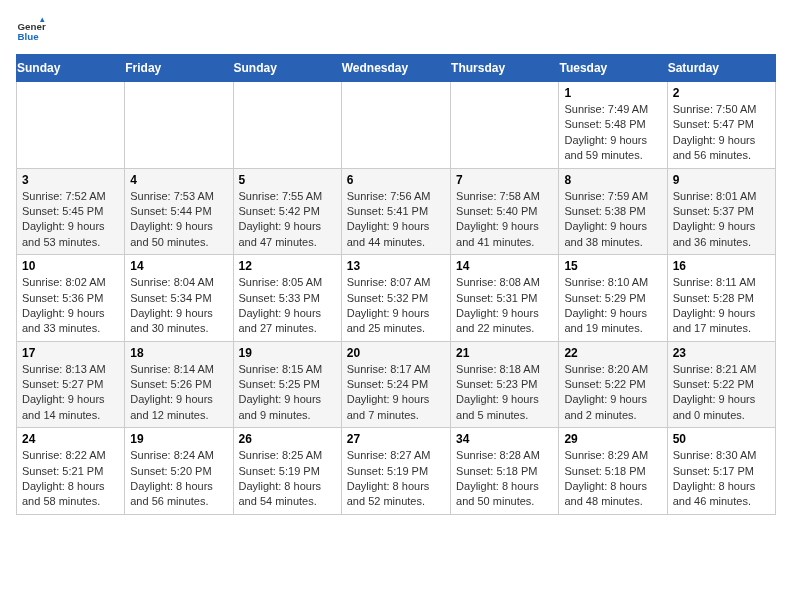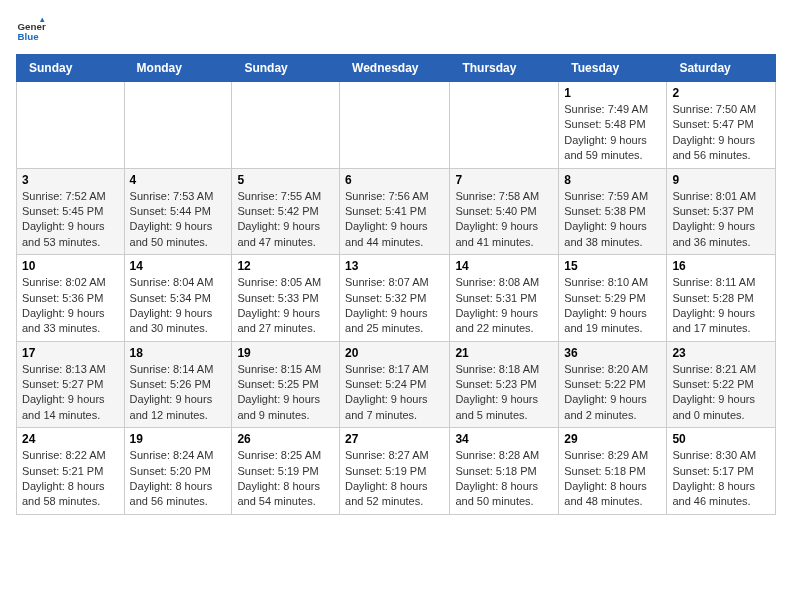--- a/index.html
+++ b/index.html
@@ -47,21 +47,21 @@
       color: #555;
     }
     table {
       width: 100%;
       border-collapse: collapse;
       font-size: 11px;
     }
     thead tr th {
       background-color: #2962b5;
       color: #fff;
-      padding: 6px 12px;
+      padding: 6px 0;
       text-align: left;
       font-size: 12px;
       font-weight: bold;
       border: 1px solid #2962b5;
       margin-top: 36px;
     }
     tbody tr td {
       border: 1px solid #ccc;
       vertical-align: top;
       padding: 4px 5px;
@@ -107,21 +107,21 @@
   <div class="title-block">
     <div class="month-title"></div>
     <div class="location"></div>
   </div>
 </div>
 
 <table>
   <thead>
     <tr>
     <th>Sunday</th>
-        <th>Monday</th>
+        <th>Friday</th>
         <th>Sunday</th>
         <th>Wednesday</th>
         <th>Thursday</th>
         <th>Tuesday</th>
         <th>Saturday</th>
       </tr>
   </thead>
   <tbody id="calendar-body">
   <tr>
         <td class="empty"></td>
@@ -213,21 +213,21 @@
         </td>
         <td>
           <span class="day-num">20</span>
           <div class="day-info">Sunrise: 8:17 AM<br>Sunset: 5:24 PM<br>Daylight: 9 hours and 7 minutes.</div>
         </td>
         <td>
           <span class="day-num">21</span>
           <div class="day-info">Sunrise: 8:18 AM<br>Sunset: 5:23 PM<br>Daylight: 9 hours and 5 minutes.</div>
         </td>
         <td>
-          <span class="day-num">36</span>
+          <span class="day-num">22</span>
           <div class="day-info">Sunrise: 8:20 AM<br>Sunset: 5:22 PM<br>Daylight: 9 hours and 2 minutes.</div>
         </td>
         <td>
           <span class="day-num">23</span>
           <div class="day-info">Sunrise: 8:21 AM<br>Sunset: 5:22 PM<br>Daylight: 9 hours and 0 minutes.</div>
         </td>
       </tr>
       <tr>
         <td>
           <span class="day-num">24</span>

